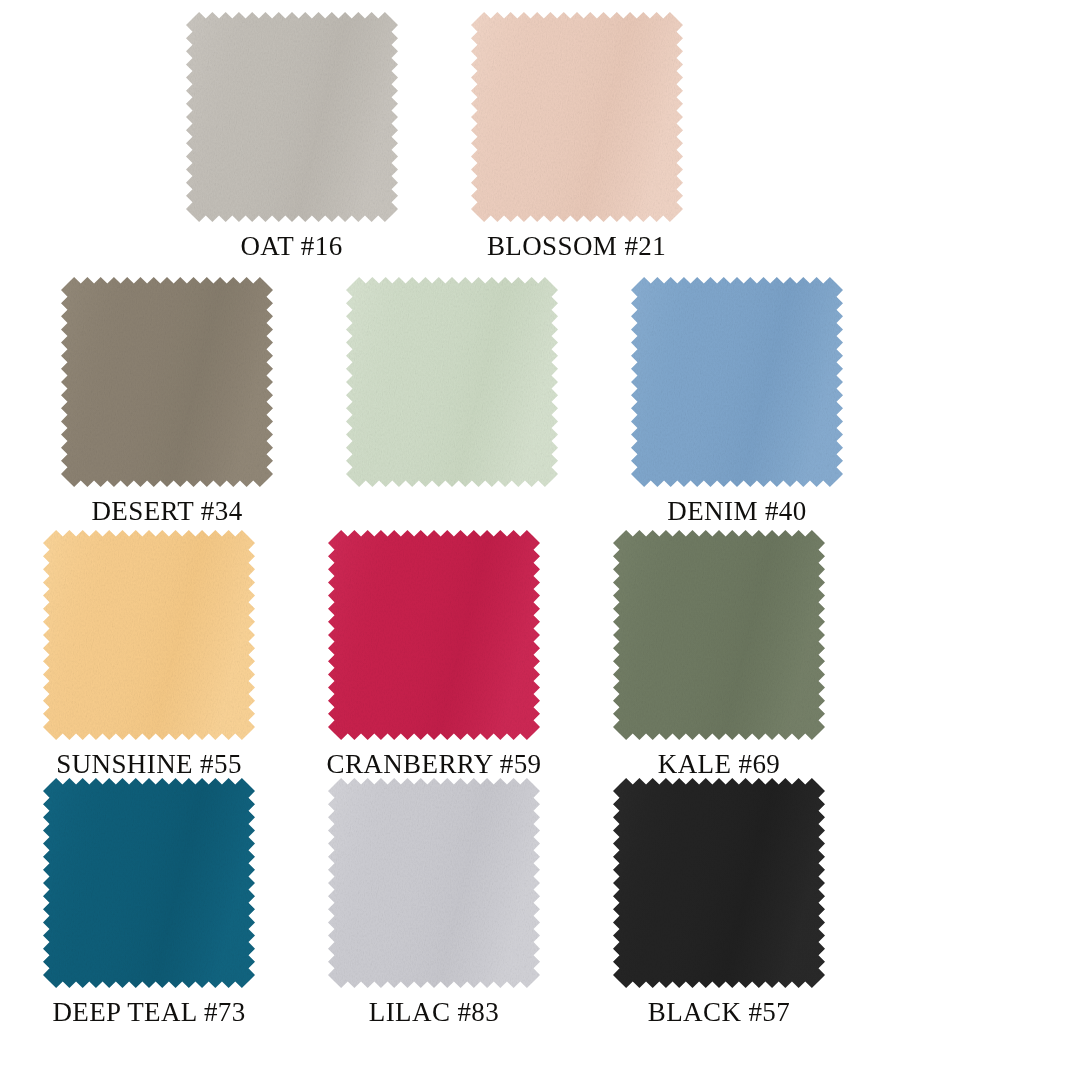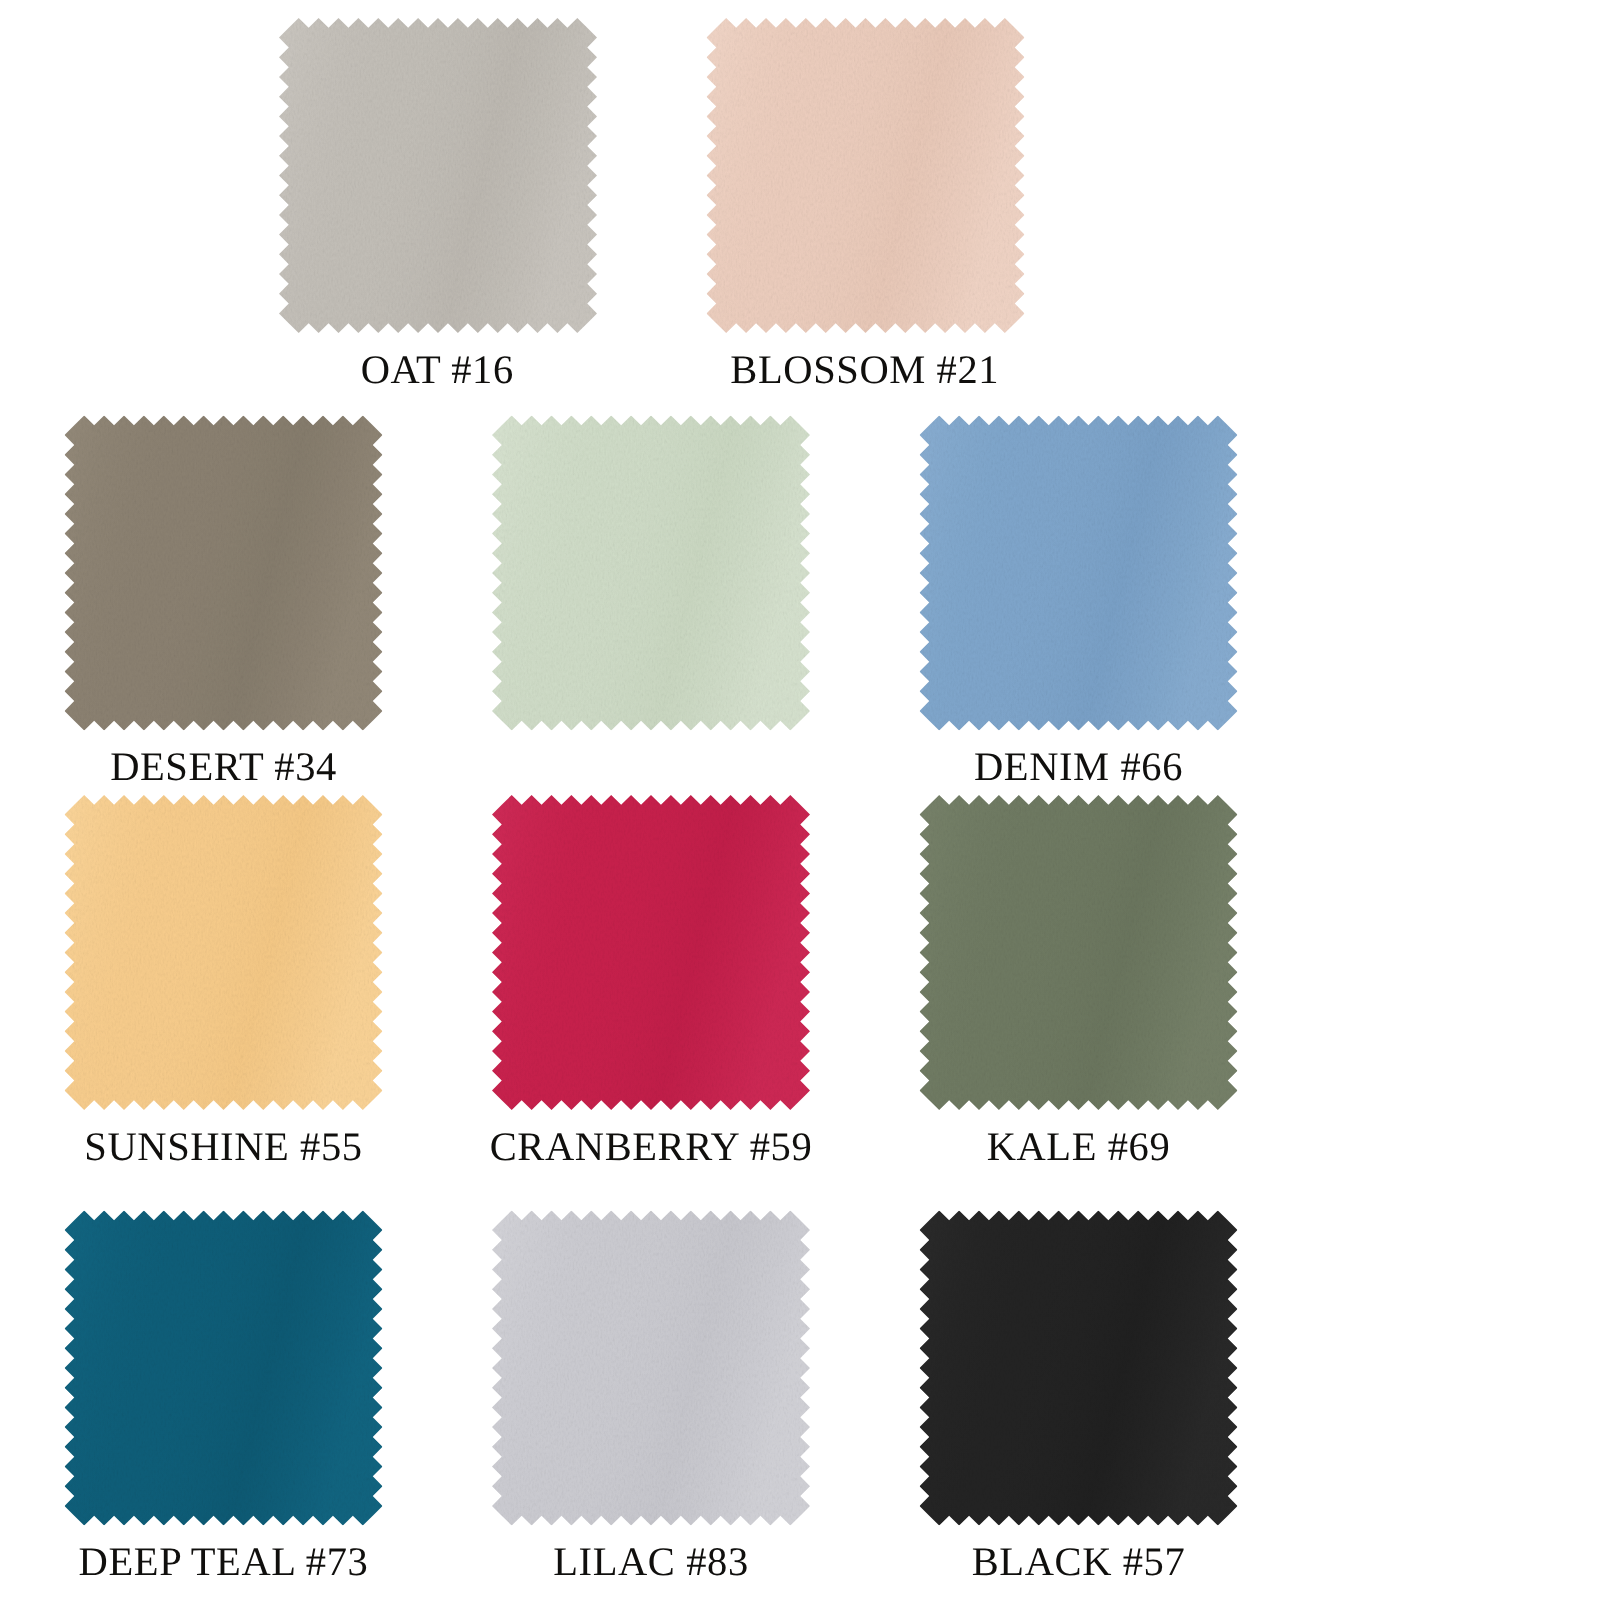--- a/index.html
+++ b/index.html
@@ -58,23 +58,23 @@
     font-size: 27px;
     letter-spacing: 0.4px;
     color: #100f0d;
     white-space: nowrap;
     text-align: center;
     line-height: 1;
   }
 
   
   #row-0 { top: 12px; }
-  #row-1 { top: 277px; }
+  #row-1 { top: 277px; padding-left: 18px; }
   #row-2 { top: 530px; }
-  #row-3 { top: 807px; }
+  #row-3 { top: 778px; }
 </style>
 </head>
 <body>
 
 <div id="card">
   <div class="swatch-row" id="row-0">
       <div class="swatch-cell">
         <div class="swatch-figure">
           <svg viewBox="0 0 212 210">
             <defs>
@@ -201,21 +201,21 @@
                 <stop offset="1" stop-color="#93b6d8" stop-opacity="0.38"></stop>
               </linearGradient>
             </defs>
             <g clip-path="url(#clip-sw4)">
               <rect x="0" y="0" width="212" height="210" fill="#7fa6cc"></rect>
               <rect x="0" y="0" width="212" height="210" fill="url(#g-sw4)"></rect>
               <rect x="0" y="0" width="212" height="210" filter="url(#tex-sw4)" opacity="0.17" style="mix-blend-mode:multiply"></rect>
             </g>
           </svg>
         </div>
-        <div class="swatch-label">DENIM #66</div>
+        <div class="swatch-label">DENIM #40</div>
       </div>
     </div>
   <div class="swatch-row" id="row-2">
       <div class="swatch-cell">
         <div class="swatch-figure">
           <svg viewBox="0 0 212 210">
             <defs>
               <clipPath id="clip-sw5">
                 <polygon points="6.50,6.50 13.13,0.00 19.77,6.50 26.40,0.00 33.03,6.50 39.67,0.00 46.30,6.50 52.93,0.00 59.57,6.50 66.20,0.00 72.83,6.50 79.47,0.00 86.10,6.50 92.73,0.00 99.37,6.50 106.00,0.00 112.63,6.50 119.27,0.00 125.90,6.50 132.53,0.00 139.17,6.50 145.80,0.00 152.43,6.50 159.07,0.00 165.70,6.50 172.33,0.00 178.97,6.50 185.60,0.00 192.23,6.50 198.87,0.00 205.50,6.50 205.50,6.50 212.00,13.07 205.50,19.63 212.00,26.20 205.50,32.77 212.00,39.33 205.50,45.90 212.00,52.47 205.50,59.03 212.00,65.60 205.50,72.17 212.00,78.73 205.50,85.30 212.00,91.87 205.50,98.43 212.00,105.00 205.50,111.57 212.00,118.13 205.50,124.70 212.00,131.27 205.50,137.83 212.00,144.40 205.50,150.97 212.00,157.53 205.50,164.10 212.00,170.67 205.50,177.23 212.00,183.80 205.50,190.37 212.00,196.93 205.50,203.50 205.50,203.50 198.87,210.00 192.23,203.50 185.60,210.00 178.97,203.50 172.33,210.00 165.70,203.50 159.07,210.00 152.43,203.50 145.80,210.00 139.17,203.50 132.53,210.00 125.90,203.50 119.27,210.00 112.63,203.50 106.00,210.00 99.37,203.50 92.73,210.00 86.10,203.50 79.47,210.00 72.83,203.50 66.20,210.00 59.57,203.50 52.93,210.00 46.30,203.50 39.67,210.00 33.03,203.50 26.40,210.00 19.77,203.50 13.13,210.00 6.50,203.50 6.50,203.50 0.00,196.93 6.50,190.37 0.00,183.80 6.50,177.23 0.00,170.67 6.50,164.10 0.00,157.53 6.50,150.97 0.00,144.40 6.50,137.83 0.00,131.27 6.50,124.70 0.00,118.13 6.50,111.57 0.00,105.00 6.50,98.43 0.00,91.87 6.50,85.30 0.00,78.73 6.50,72.17 0.00,65.60 6.50,59.03 0.00,52.47 6.50,45.90 0.00,39.33 6.50,32.77 0.00,26.20 6.50,19.63 0.00,13.07 6.50,6.50"></polygon>
               </clipPath>

